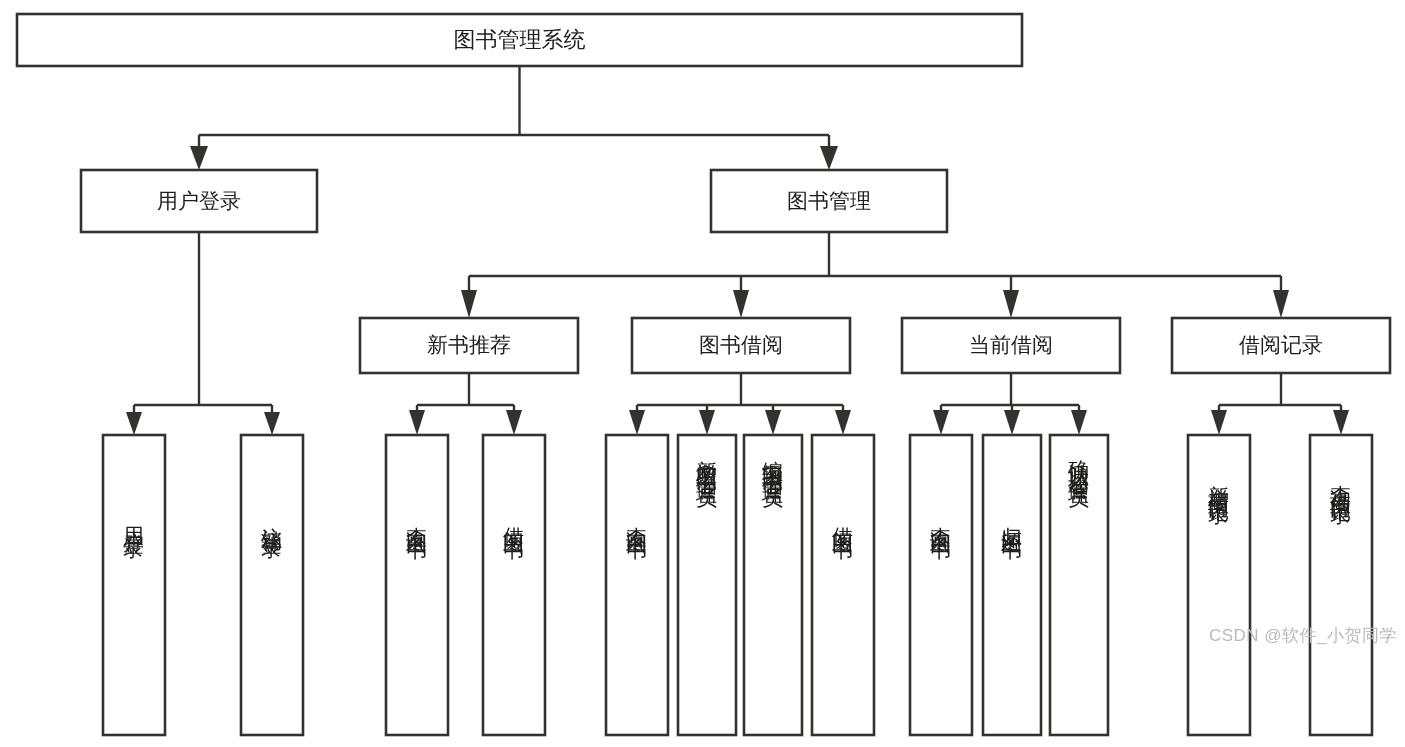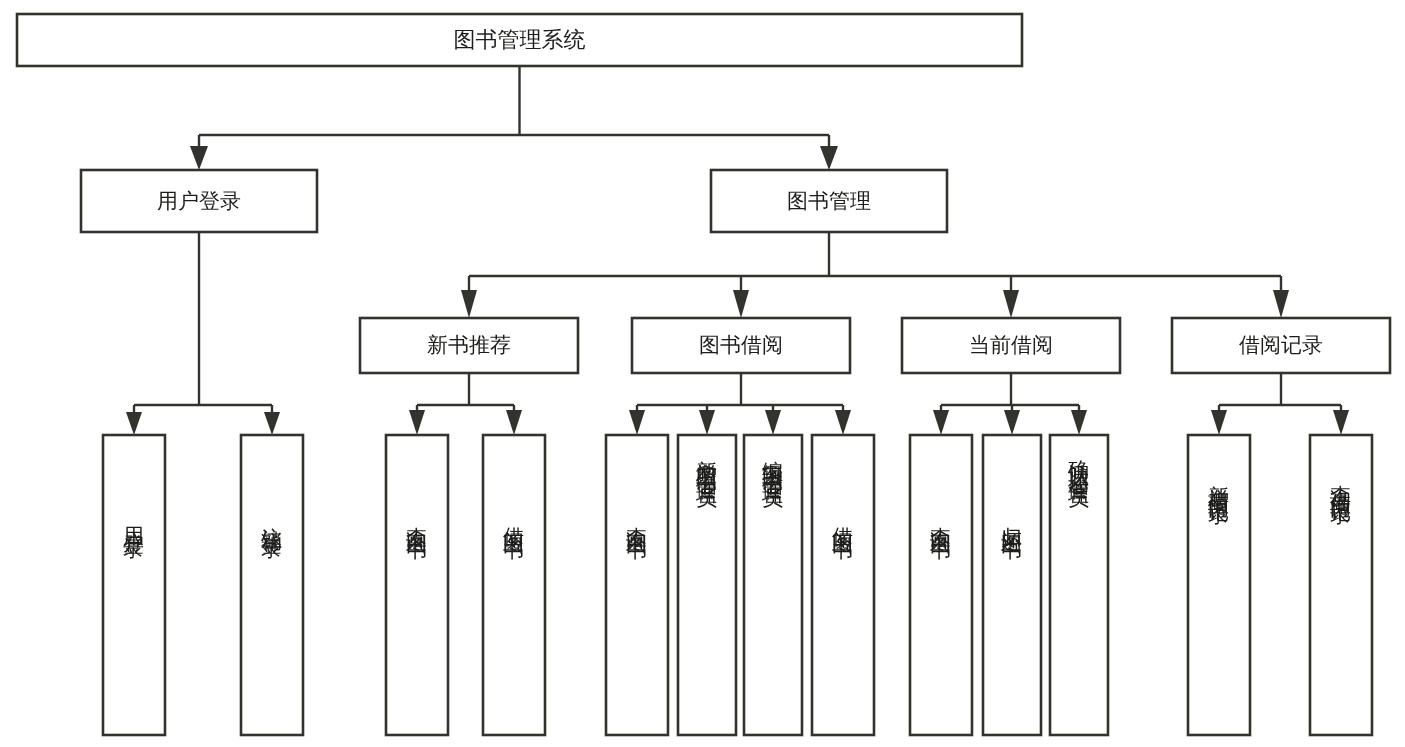--- a/index.html
+++ b/index.html
@@ -207,13 +207,14 @@
   <div class="vlabel" style="left:637px; top:510px;">查询图书</div>
   <div class="vlabel" style="left:707px; top:443px;">新增图书（管理员）</div>
   <div class="vlabel" style="left:773px; top:443px;">编辑图书（管理员）</div>
   <div class="vlabel" style="left:843px; top:510px;">借阅图书</div>
   <div class="vlabel" style="left:941px; top:510px;">查询图书</div>
   <div class="vlabel" style="left:1012px; top:510px;">归还图书</div>
   <div class="vlabel" style="left:1079px; top:443px;">确认归还（管理员）</div>
   <div class="vlabel" style="left:1219px; top:468px;">新增借阅记录</div>
   <div class="vlabel" style="left:1341px; top:468px;">查询借阅记录</div>
 
+  <div class="watermark">CSDN @软件_小贺同学</div>
 </div>
 
 </body></html>

